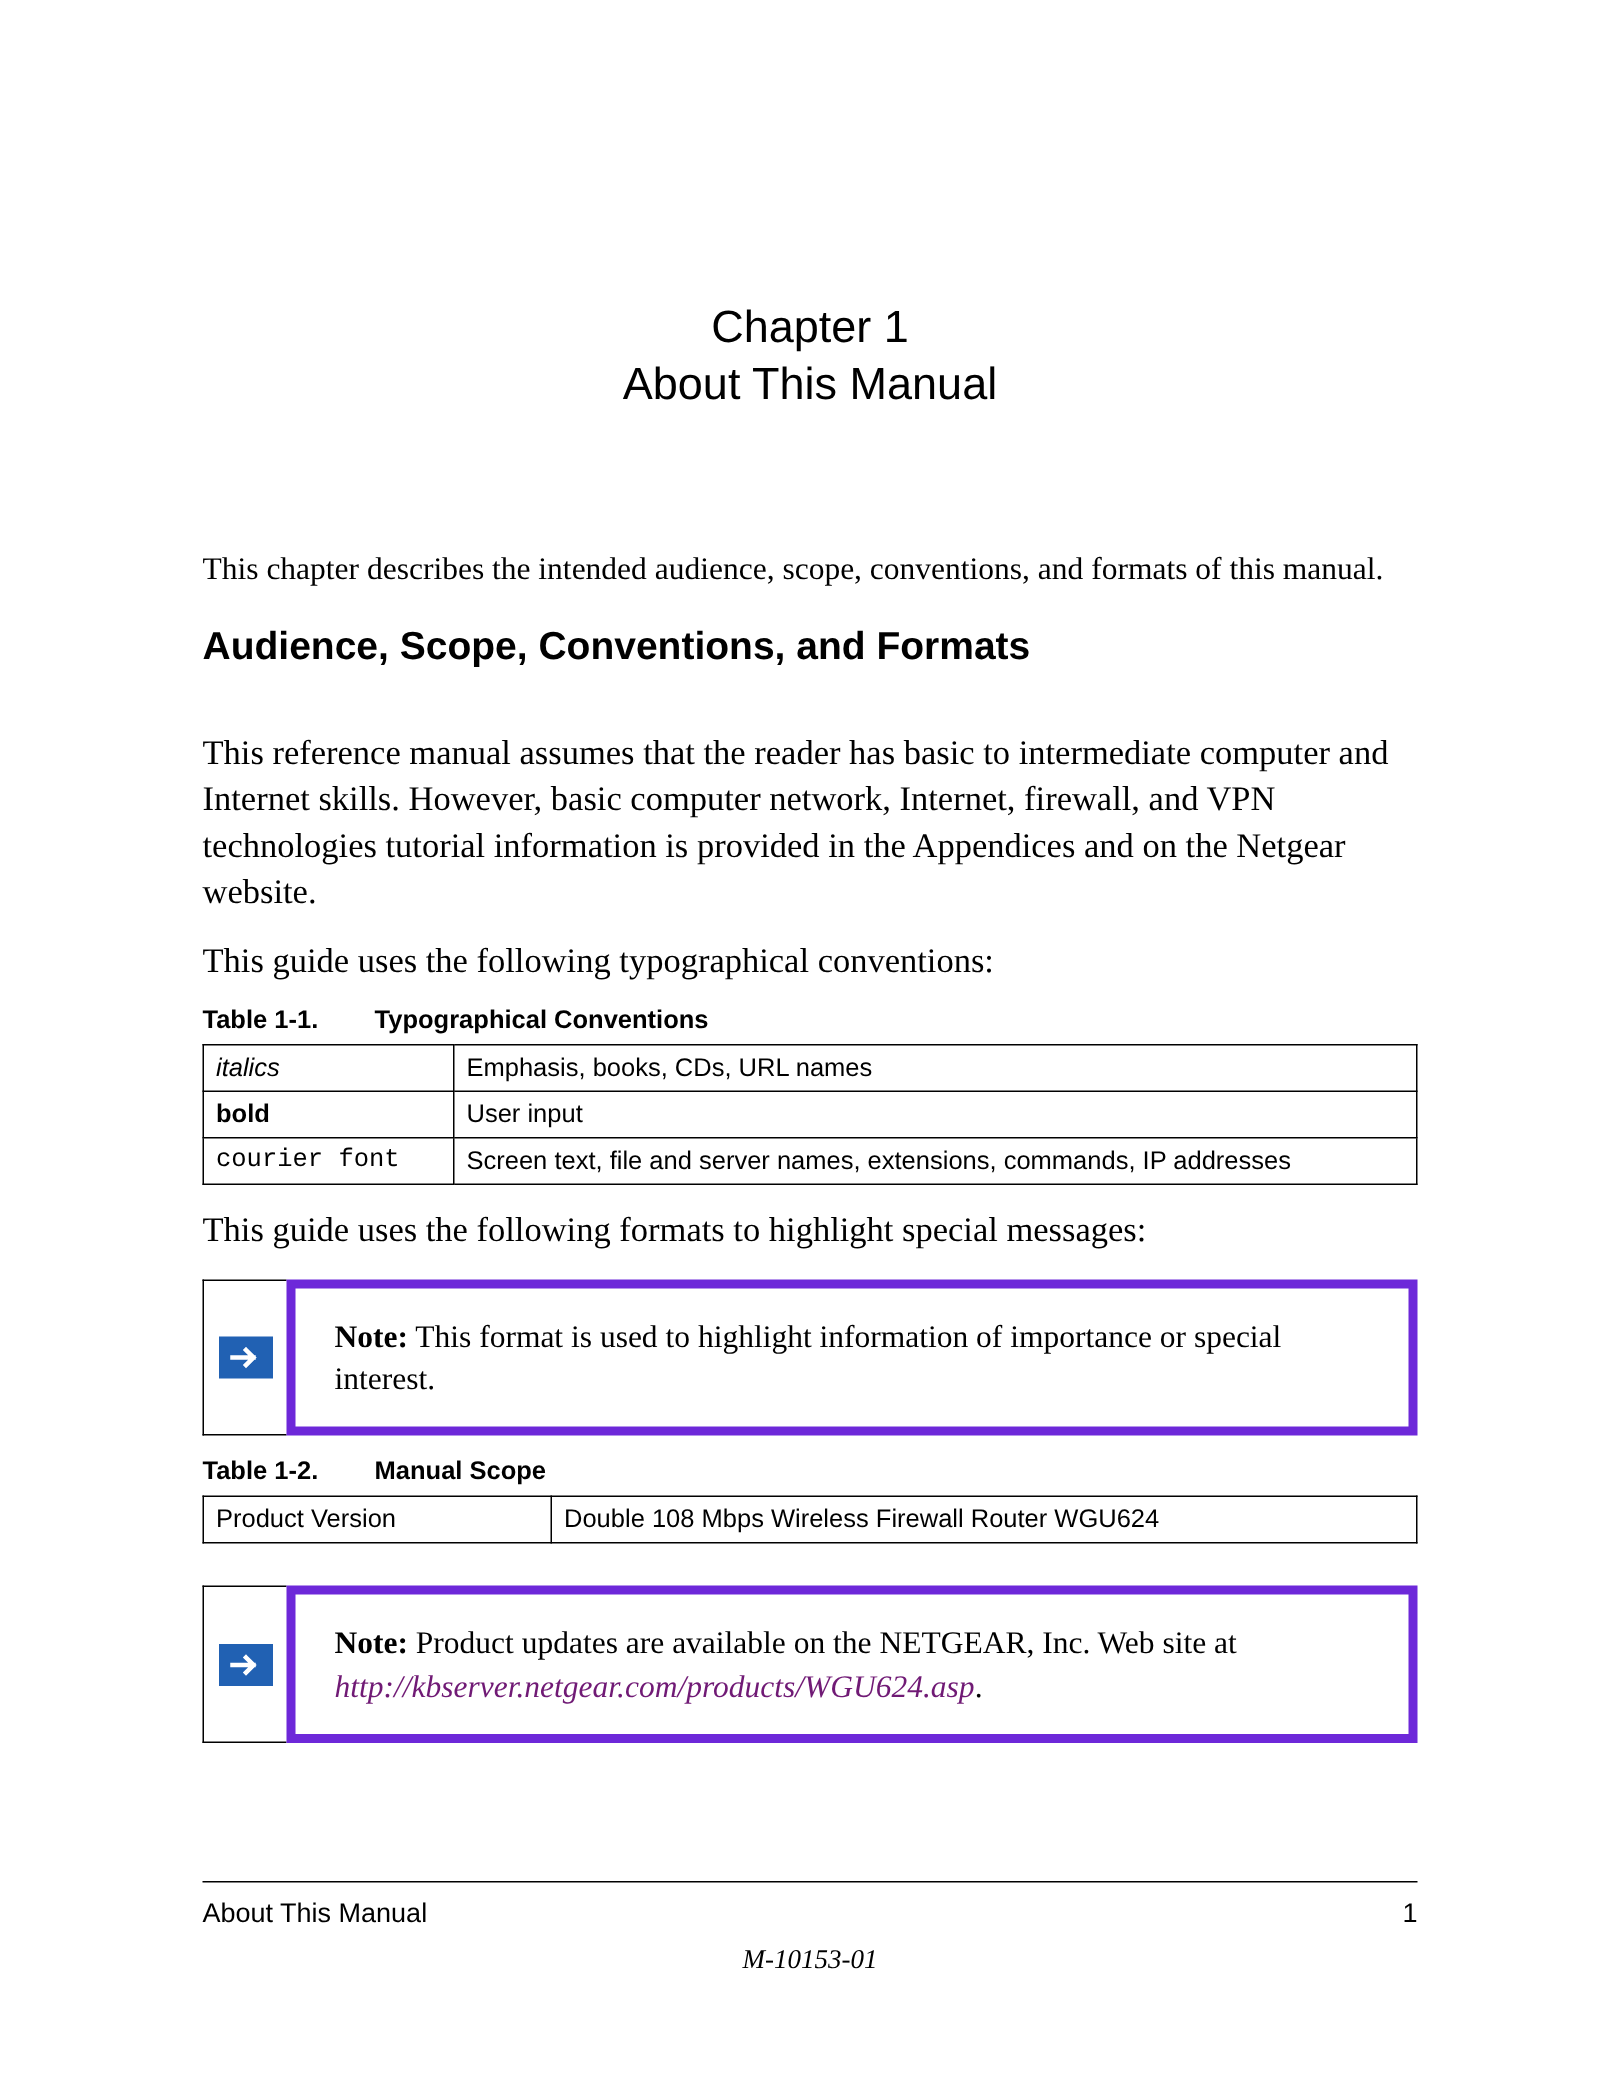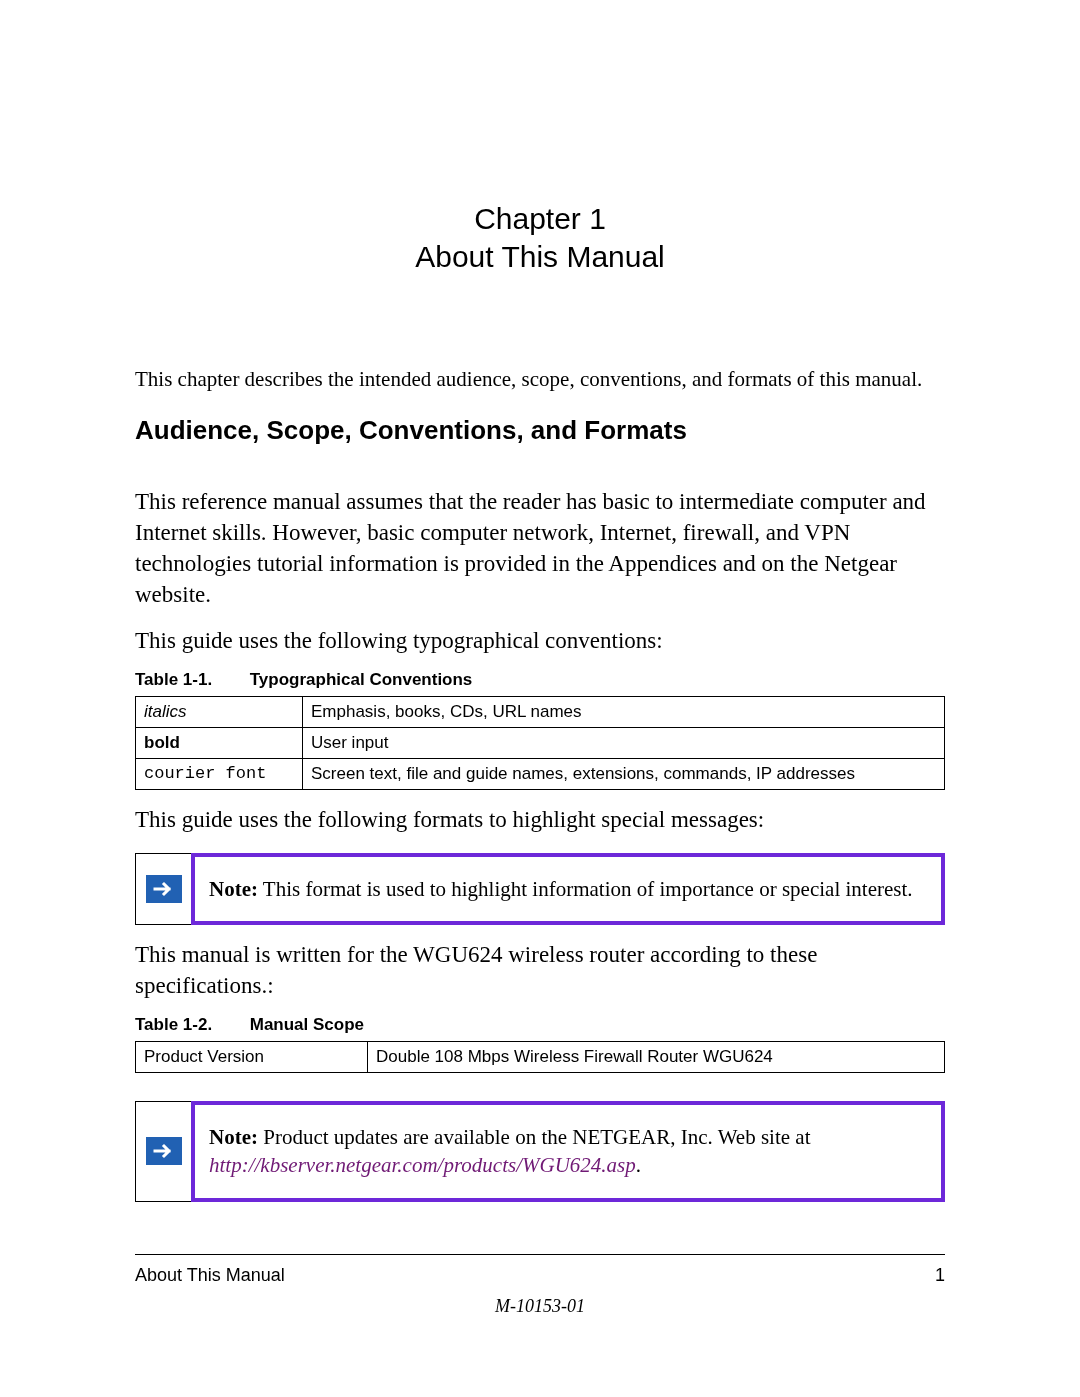--- a/index.html
+++ b/index.html
@@ -75,22 +75,22 @@
     border-top: 1px solid #000;
     border-left: 1px solid #000;
     border-bottom: 1px solid #000;
     display: flex;
     align-items: center;
     justify-content: center;
     padding: 14px 0;
   }
   .note-text-cell {
     flex: 1;
-    border: 4px solid #6d28d9;
-    padding: 18px 14px;
+    border: 6px solid #6d28d9;
+    padding: 18px 26px;
     font-size: 21px;
     line-height: 1.35;
   }
   .note-icon {
     width: 36px;
     height: 28px;
     background: #2161b3;
     position: relative;
     display: flex;
     align-items: center;
@@ -154,41 +154,40 @@
         <tr>
       <td class="col-narrow2 italics">italics</td>
       <td>Emphasis, books, CDs, URL names</td>
     </tr>
     <tr>
       <td class="col-narrow2 bold">bold</td>
       <td>User input</td>
     </tr>
     <tr>
       <td class="col-narrow2 mono">courier font</td>
-      <td>Screen text, file and guide names, extensions, commands, IP addresses</td>
+      <td>Screen text, file and server names, extensions, commands, IP addresses</td>
     </tr>
   </tbody>
     </table>
 
   <p class="body-text">This guide uses the following formats to highlight special messages:</p>
 
   <div class="note-block">
     <div class="note-icon-cell">
       <div class="note-icon">
         <svg width="22" height="16" viewBox="0 0 22 16">
           <path d="M2 8 L16 8 M11 3 L16 8 L11 13" stroke="#fff" stroke-width="3" fill="none" stroke-linecap="square"></path>
         </svg>
       </div>
     </div>
     <div class="note-text-cell">
       <b>Note:</b><span> This format is used to highlight information of importance or special interest.</span>
     </div>
   </div>
 
-  <p class="body-text">This manual is written for the WGU624 wireless router according to these specifications.:</p>
 
   <div class="table-caption">
     <span class="num">Table 1-2.</span>
     <span>Manual Scope</span>
   </div>
 
   <table class="data">
     <tbody>
         <tr>
       <td class="col-narrow">Product Version</td>

